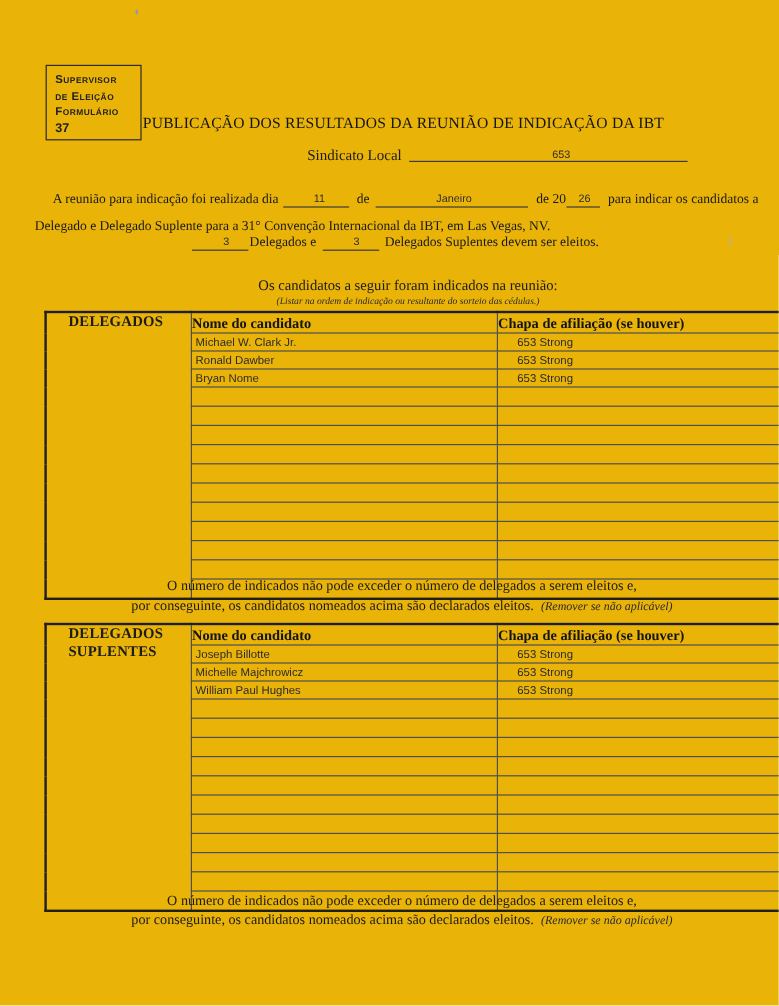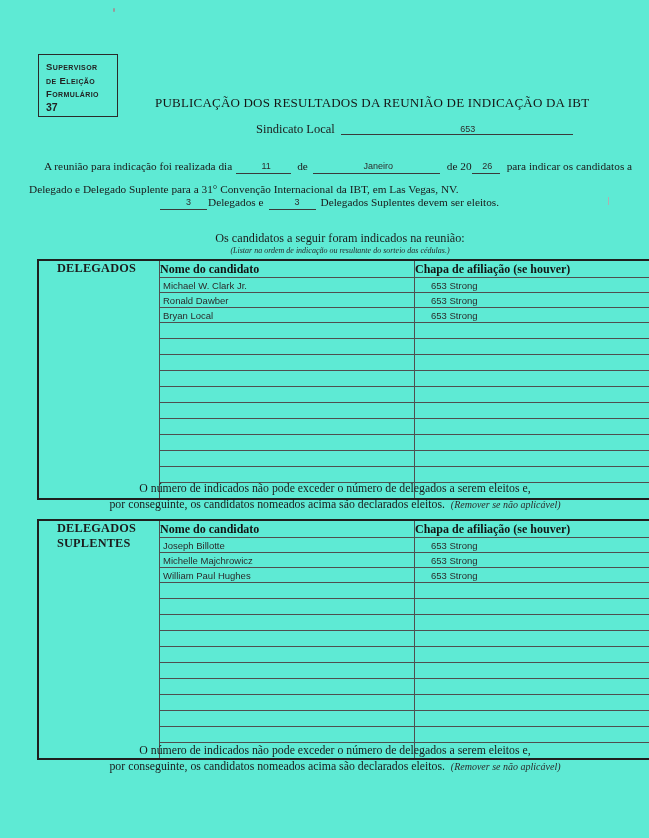--- a/index.html
+++ b/index.html
@@ -1,19 +1,19 @@
 <!DOCTYPE html>
 <html><head>
 <meta charset="utf-8">
 <style>
   html,body{margin:0;padding:0;background:#ffffff;}
   #page{
     position:relative;
     width:649px;height:838px;
-    background:#5eead4;
+    background:#eab308;
     font-family:"Liberation Serif", serif;
     color:#1c1c1c;
     overflow:hidden;
   }
   .abs{position:absolute;white-space:nowrap;}
 
   
   .form-box{
     left:38px;top:54px;
     width:64px;height:52px;
@@ -27,21 +27,20 @@
     letter-spacing:.4px;
     color:#222;
   }
   .form-box .num{font-size:10.5px;letter-spacing:0;}
 
   .title{
     left:119px;top:95px;
     font-size:13px;
     letter-spacing:.2px;
     color:#151515;
-    padding-left:36px;
   }
 
   
   .blank{
     display:inline-block;
     border-bottom:1px solid #3a3a3a;
     font-family:"Liberation Sans", sans-serif;
     font-size:9px;
     color:#2d2d2d;
     transform:translateY(-1px);
@@ -150,21 +149,21 @@
       </tr>
       <tr class="filled">
         <td class="c-name">Michael W. Clark Jr.</td>
         <td class="c-chapa">653 Strong</td>
       </tr>
       <tr class="filled">
         <td class="c-name">Ronald Dawber</td>
         <td class="c-chapa">653 Strong</td>
       </tr>
       <tr class="filled">
-        <td class="c-name">Bryan Local</td>
+        <td class="c-name">Bryan Nome</td>
         <td class="c-chapa">653 Strong</td>
       </tr>
       <tr class="empty">
             <td class="c-name"></td>
             <td class="c-chapa"></td>
           </tr>
       <tr class="empty">
             <td class="c-name"></td>
             <td class="c-chapa"></td>
           </tr>

